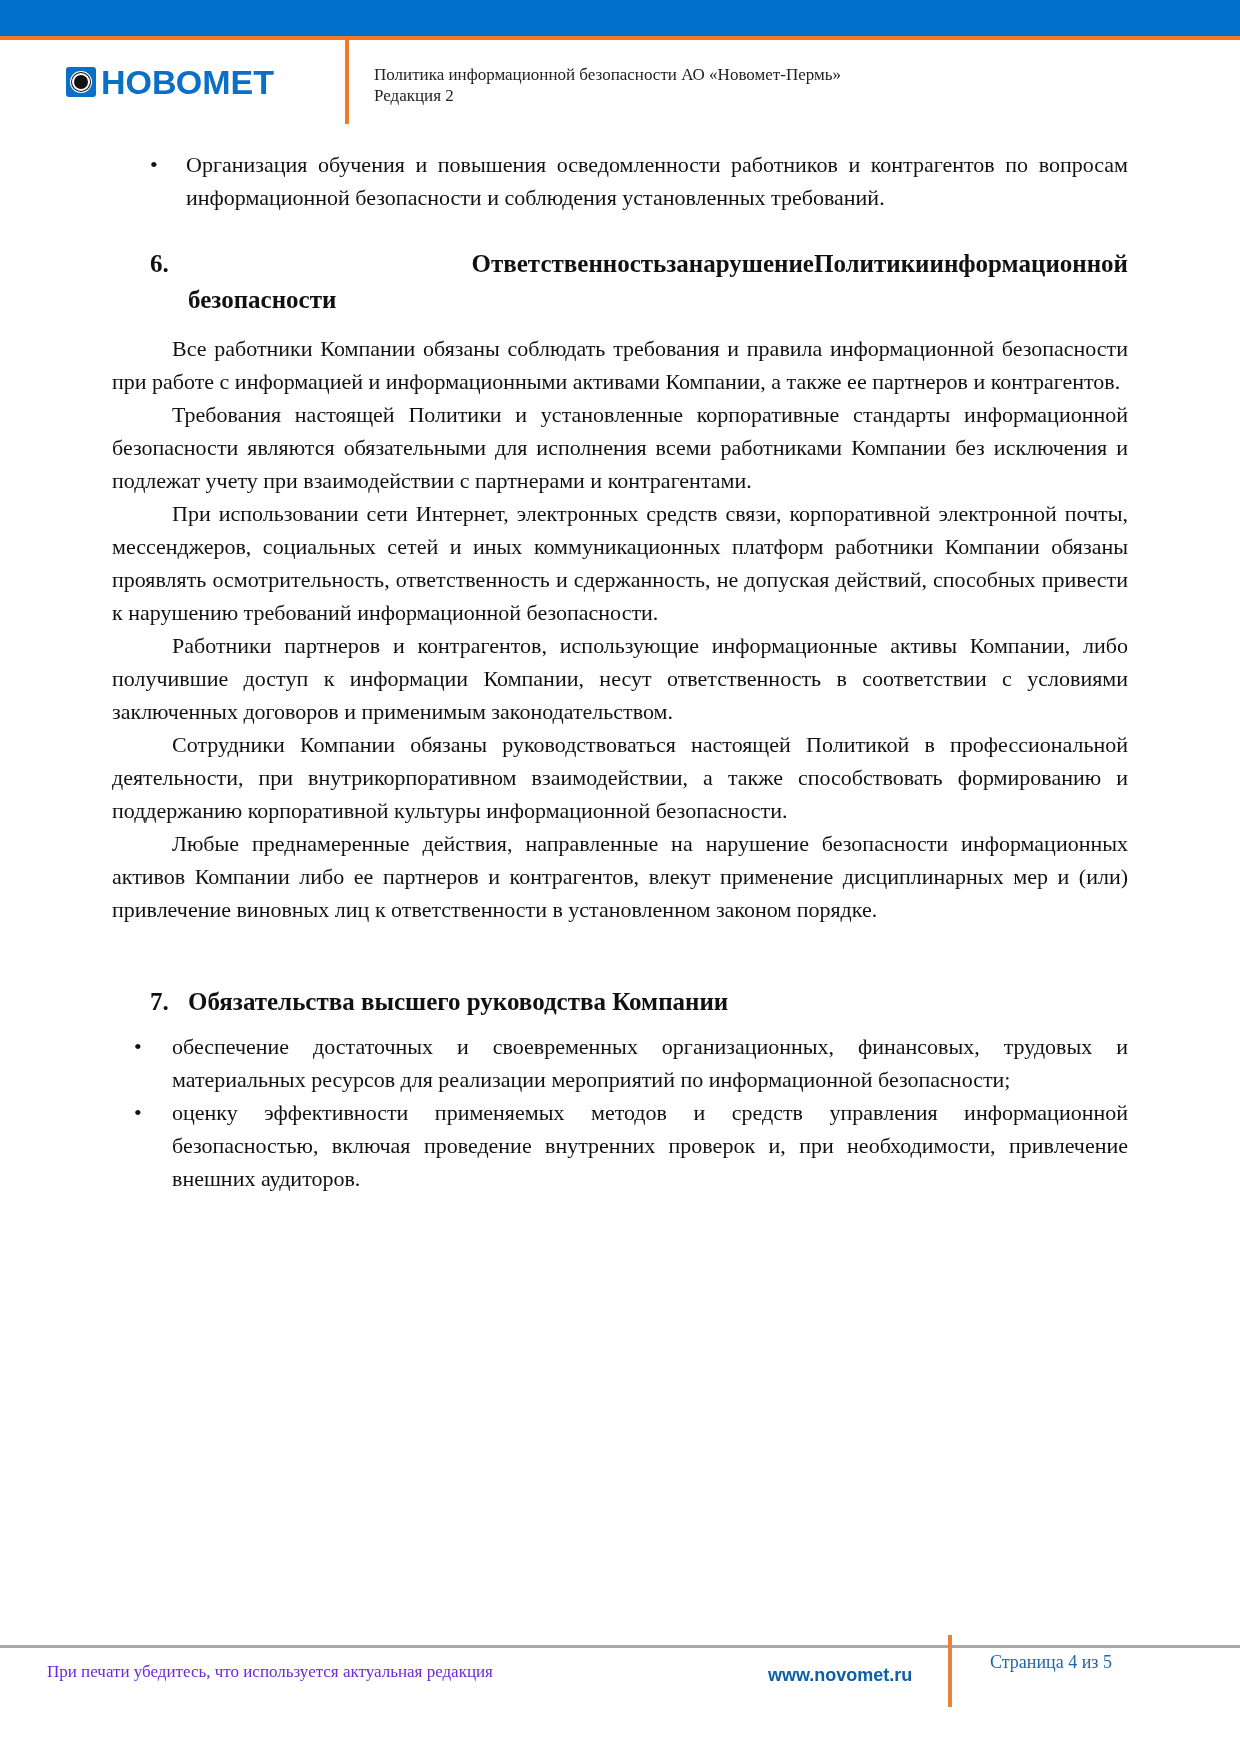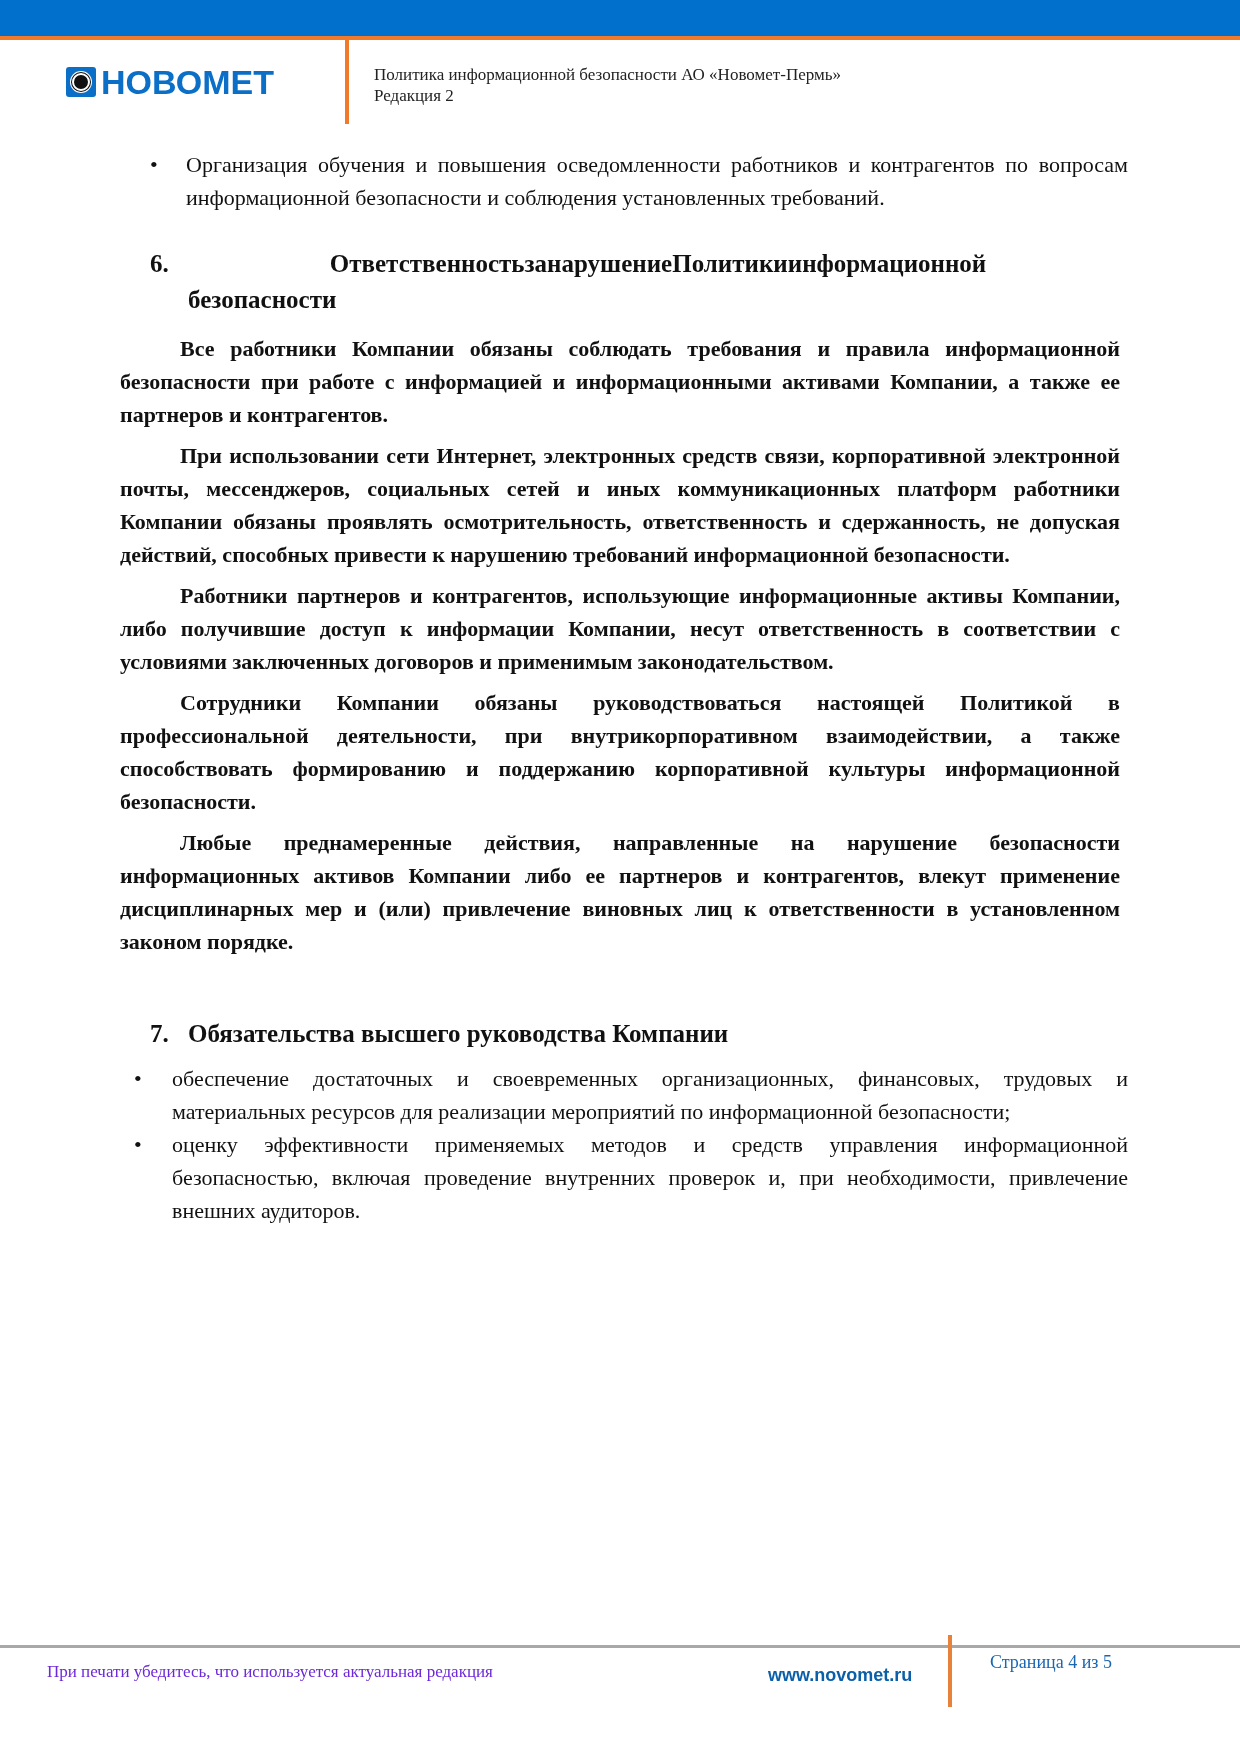--- a/index.html
+++ b/index.html
@@ -12,32 +12,32 @@
 
     .logo { position: absolute; left: 66px; top: 62px; height: 40px; display: flex; align-items: center; }
     .logo-mark { width: 30px; height: 30px; background: #0b6fc8; border-radius: 3px; display: flex; align-items: center; justify-content: center; margin-right: 5px; }
     .logo-mark-inner { width: 22px; height: 22px; background: #ffffff; border-radius: 50%; display: flex; align-items: center; justify-content: center; }
     .logo-mark-core { width: 14px; height: 14px; background: #111; border-radius: 50%; border: 2px solid #fff; box-shadow: 0 0 0 1px #111; }
     .logo-text { font-family: "Liberation Sans", sans-serif; font-weight: bold; font-size: 34px; color: #0b6fc8; letter-spacing: 0px; line-height: 40px; }
 
     .doc-title { position: absolute; left: 374px; top: 64px; font-size: 17px; line-height: 21px; color: #222; }
 
     .content { position: absolute; left: 112px; top: 148px; width: 1016px; font-size: 22px; line-height: 33px; }
-    .para { text-align: justify; text-indent: 60px; margin: 8px; font-weight: bold; }
+    .para { text-align: justify; text-indent: 60px; margin: 0; }
     .bullet { position: relative; padding-left: 74px; text-align: justify; margin: 0; }
     .bullet .dot { position: absolute; left: 38px; top: 0; }
     .bullet.top { padding-left: 74px; }
     .bullet.top .dot { left: 38px; }
     .bullet.l2 { padding-left: 60px; }
     .bullet.l2 .dot { left: 22px; }
 
     .heading { position: relative; font-weight: bold; font-size: 25px; line-height: 36px; padding-left: 76px; text-align: justify; margin: 0; }
     .heading .num { position: absolute; left: 38px; top: 0; }
     .h6 { margin-top: 32px; margin-bottom: 14px; text-align-last: left; }
-    .h6 .line1 { display: flex; justify-content: center; }
+    .h6 .line1 { display: flex; justify-content: flex-end; }
     .h7 { margin-top: 58px; margin-bottom: 10px; }
 
     .intro7 { text-indent: 60px; margin: 0 0 16px 0; }
 
     .footer-line { position: absolute; left: 0; top: 1645px; width: 1240px; height: 3px; background: #a8a8a8; }
     .footer-divider { position: absolute; left: 948px; top: 1635px; width: 4px; height: 72px; background: #e8813a; }
     .footer-note { position: absolute; left: 47px; top: 1662px; font-size: 17px; color: #6d28d9; }
     .footer-url { position: absolute; left: 768px; top: 1665px; font-family: "Liberation Sans", sans-serif; font-weight: bold; font-size: 18px; color: #0b5fa8; }
     .footer-page { position: absolute; left: 990px; top: 1652px; font-weight: normal; font-size: 18px; color: #1a66b0; }
   </style>
@@ -73,20 +73,21 @@
       <span>Ответственность</span>
       <span>за</span>
       <span>нарушение</span>
       <span>Политики</span>
       <span>информационной</span>
     </div>
     <div>безопасности</div>
   </div>
 
   <p class="para">Все работники Компании обязаны соблюдать требования и правила информационной безопасности при работе с информацией и информационными активами Компании, а также ее партнеров и контрагентов.</p>
+  <p class="para">Требования настоящей Политики и установленные корпоративные стандарты информационной безопасности являются обязательными для исполнения всеми работниками Компании без исключения и подлежат учету при взаимодействии с партнерами и контрагентами.</p>
   <p class="para">При использовании сети Интернет, электронных средств связи, корпоративной электронной почты, мессенджеров, социальных сетей и иных коммуникационных платформ работники Компании обязаны проявлять осмотрительность, ответственность и сдержанность, не допуская действий, способных привести к нарушению требований информационной безопасности.</p>
   <p class="para">Работники партнеров и контрагентов, использующие информационные активы Компании, либо получившие доступ к информации Компании, несут ответственность в соответствии с условиями заключенных договоров и применимым законодательством.</p>
   <p class="para">Сотрудники Компании обязаны руководствоваться настоящей Политикой в профессиональной деятельности, при внутрикорпоративном взаимодействии, а также способствовать формированию и поддержанию корпоративной культуры информационной безопасности.</p>
   <p class="para">Любые преднамеренные действия, направленные на нарушение безопасности информационных активов Компании либо ее партнеров и контрагентов, влекут применение дисциплинарных мер и (или) привлечение виновных лиц к ответственности в установленном законом порядке.</p>
 
   <div class="heading h7">
     <span class="num">7.</span>
     <span>Обязательства высшего руководства Компании</span>
   </div>
 

